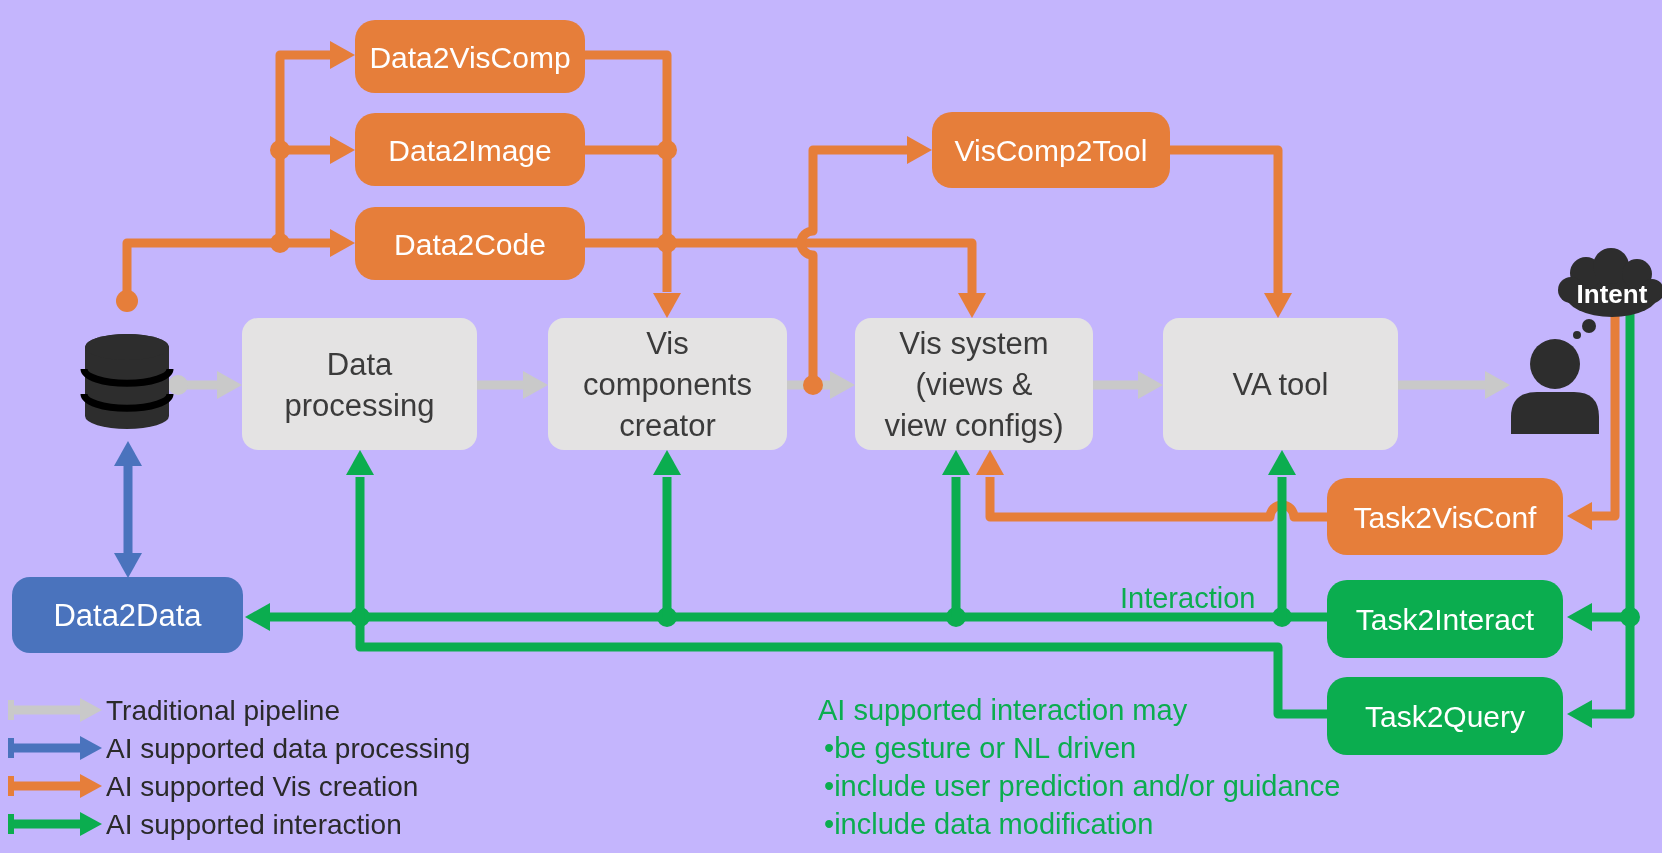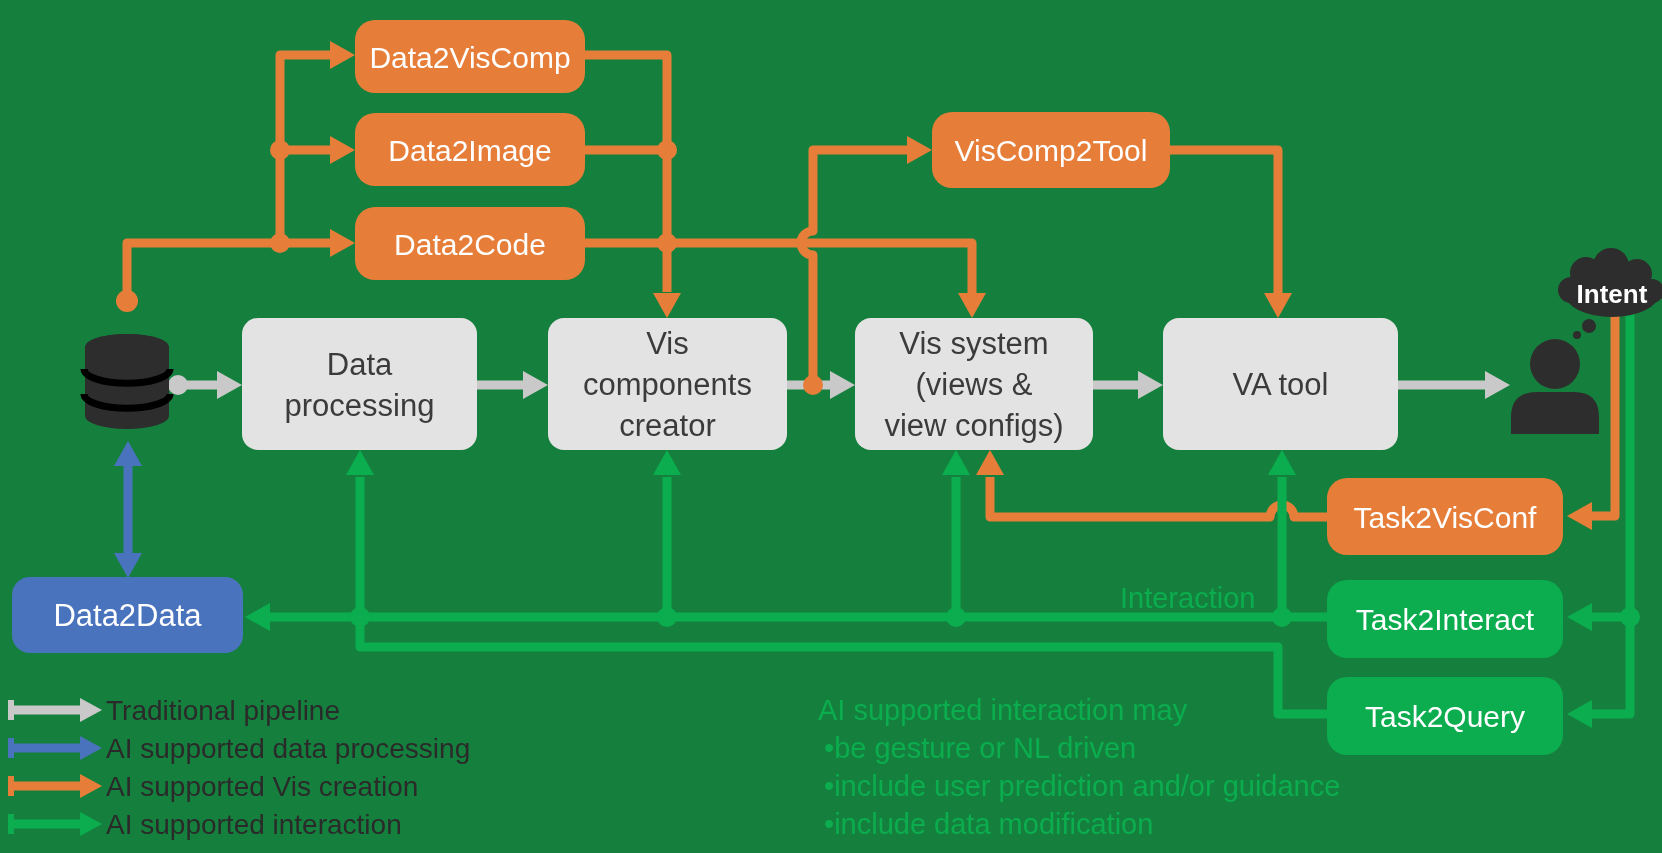--- a/index.html
+++ b/index.html
@@ -1,16 +1,16 @@
 <!DOCTYPE html>
 <html><head>
 <meta charset="utf-8">
 <style>
   html,body{margin:0;padding:0;background:#000;}
-  .stage{position:relative;width:1662px;height:853px;background:#15803d;overflow:hidden;}
+  .stage{position:relative;width:1662px;height:853px;background:#c4b5fd;overflow:hidden;}
   svg{display:block;font-family:"Liberation Sans", sans-serif;}
   text{font-family:"Liberation Sans", sans-serif;}
 </style>
 </head>
 <body>
 
 <div class="stage">
   <svg id="diagram" width="1662" height="853" viewBox="0 0 1662 853">
     <g id="layer-edges">
         <g>

